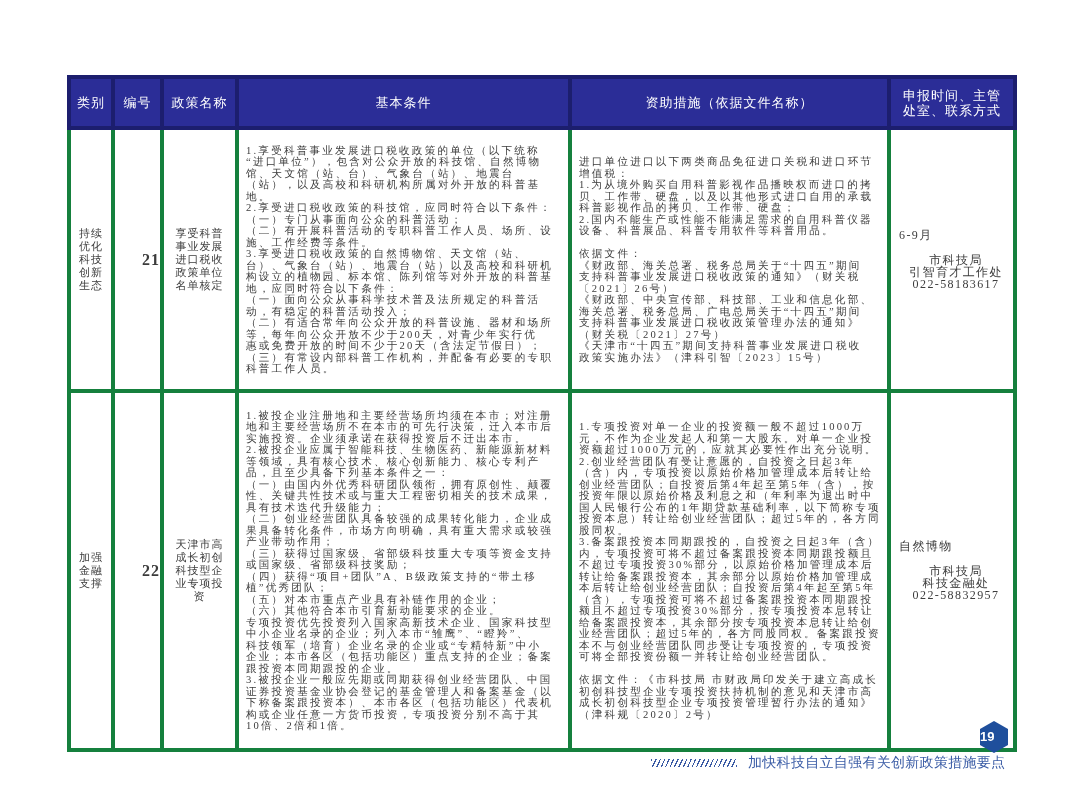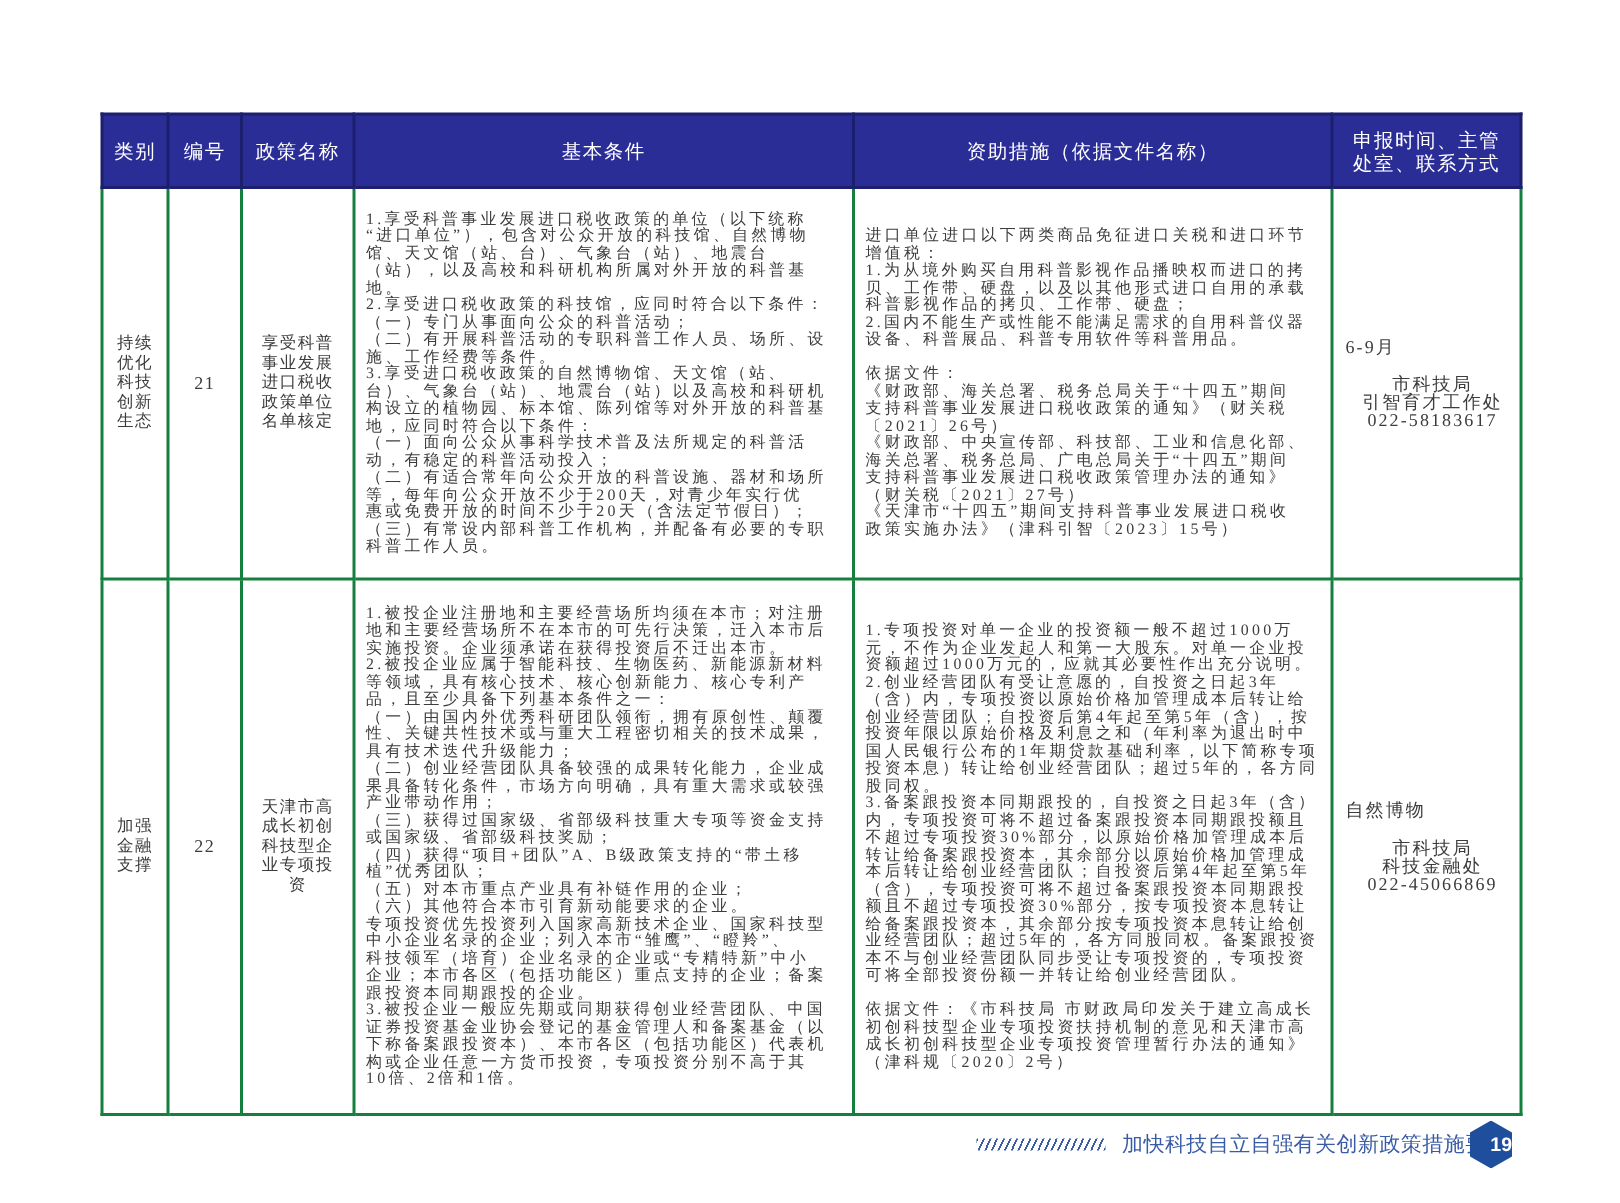--- a/index.html
+++ b/index.html
@@ -1,50 +1,50 @@
 <!DOCTYPE html>
 <html><head>
   <meta charset="utf-8">
   <style>
     html, body { margin: 0; padding: 0; background: #ffffff; }
     body { width: 1080px; height: 802px; position: relative; overflow: hidden;
            font-family: "Liberation Sans", "DejaVu Sans", sans-serif; }
 
     .policy-table { position: absolute; left: 67px; top: 75px; width: 946px;
                     border-collapse: collapse; table-layout: fixed; }
-    .policy-table th, .policy-table td { border: 2px solid #15803d; padding: 0; }
+    .policy-table th, .policy-table td { border: 4px solid #15803d; padding: 0; }
     .policy-table thead th { background: #2b2d97; color: #ffffff; height: 47px;
                              font-weight: normal; font-size: 13px; letter-spacing: 1px;
                              text-align: center; vertical-align: middle;
                              border-color: #1c1e6e; line-height: 15px; white-space: pre-line; }
     .policy-table tbody td { vertical-align: middle; color: #3c3c3c;
                              font-family: "Liberation Serif", "DejaVu Serif", serif; }
     tr.row-1 td { height: 259px; }
     tr.row-2 td { height: 355px; }
 
     .cell-category, .cell-policy-name { text-align: center; font-size: 11px;
                        line-height: 13px; letter-spacing: 1px; white-space: pre; }
-    .cell-number { text-align: center; font-size: 12px; letter-spacing: 1px; }
+    .cell-number { text-align: right; font-size: 16px; letter-spacing: 1px; font-weight: bold; }
     .cell-conditions, .cell-measures { font-size: 10.6px; line-height: 11.5px;
                        letter-spacing: 2.2px; white-space: pre; overflow: hidden;
                        padding-left: 7px !important; margin-left: 42px; }
     .cell-contact { font-size: 12px; line-height: 12px; letter-spacing: 1.4px;
                     padding-left: 8px !important; }
     .contact-time { display: block; margin-bottom: 13px; }
     .contact-line { display: block; text-align: center; }
 
     .footer-deco { position: absolute; left: 651px; top: 759px; width: 86px; height: 8px;
                    background: repeating-linear-gradient(115deg, #3b5ba5 0px, #3b5ba5 1.2px,
                    transparent 1.2px, transparent 4px); }
     .footer-title { position: absolute; left: 748px; top: 754px; font-size: 14px;
                     color: #3a5ca6; letter-spacing: 0.3px; white-space: nowrap; }
-    .page-badge { position: absolute; left: 980px; top: 747px; width: 28px; height: 32px;
+    .page-badge { position: absolute; left: 980px; top: 721px; width: 28px; height: 32px;
                   background: #1f4f9c;
                   clip-path: polygon(50% 0, 100% 25%, 100% 75%, 50% 100%, 0 75%, 0 25%);
-                  color: #ffffff; font-size: 13px; font-weight: bold; text-align: right;
+                  color: #ffffff; font-size: 13px; font-weight: bold; text-align: left;
                   line-height: 32px; }
   </style>
 </head>
 <body>
 
 <table class="policy-table">
   <colgroup>
     <col style="width:44px">
       <col style="width:49px">
       <col style="width:75px">
@@ -182,21 +182,21 @@
 可将全部投资份额一并转让给创业经营团队。
 
 依据文件：《市科技局 市财政局印发关于建立高成长
 初创科技型企业专项投资扶持机制的意见和天津市高
 成长初创科技型企业专项投资管理暂行办法的通知》
 （津科规〔2020〕2号）</td>
       <td class="cell-contact">
         <span class="contact-time">自然博物</span>
         <span class="contact-line">市科技局</span>
         <span class="contact-line">科技金融处</span>
-        <span class="contact-line">022-45066869</span>
+        <span class="contact-line">022-58832957</span>
       </td>
     </tr>
   </tbody>
 </table>
 
 <div class="footer-deco"></div>
 <div class="footer-title">加快科技自立自强有关创新政策措施要点</div>
 <div class="page-badge">19</div>
 
 </body></html>

